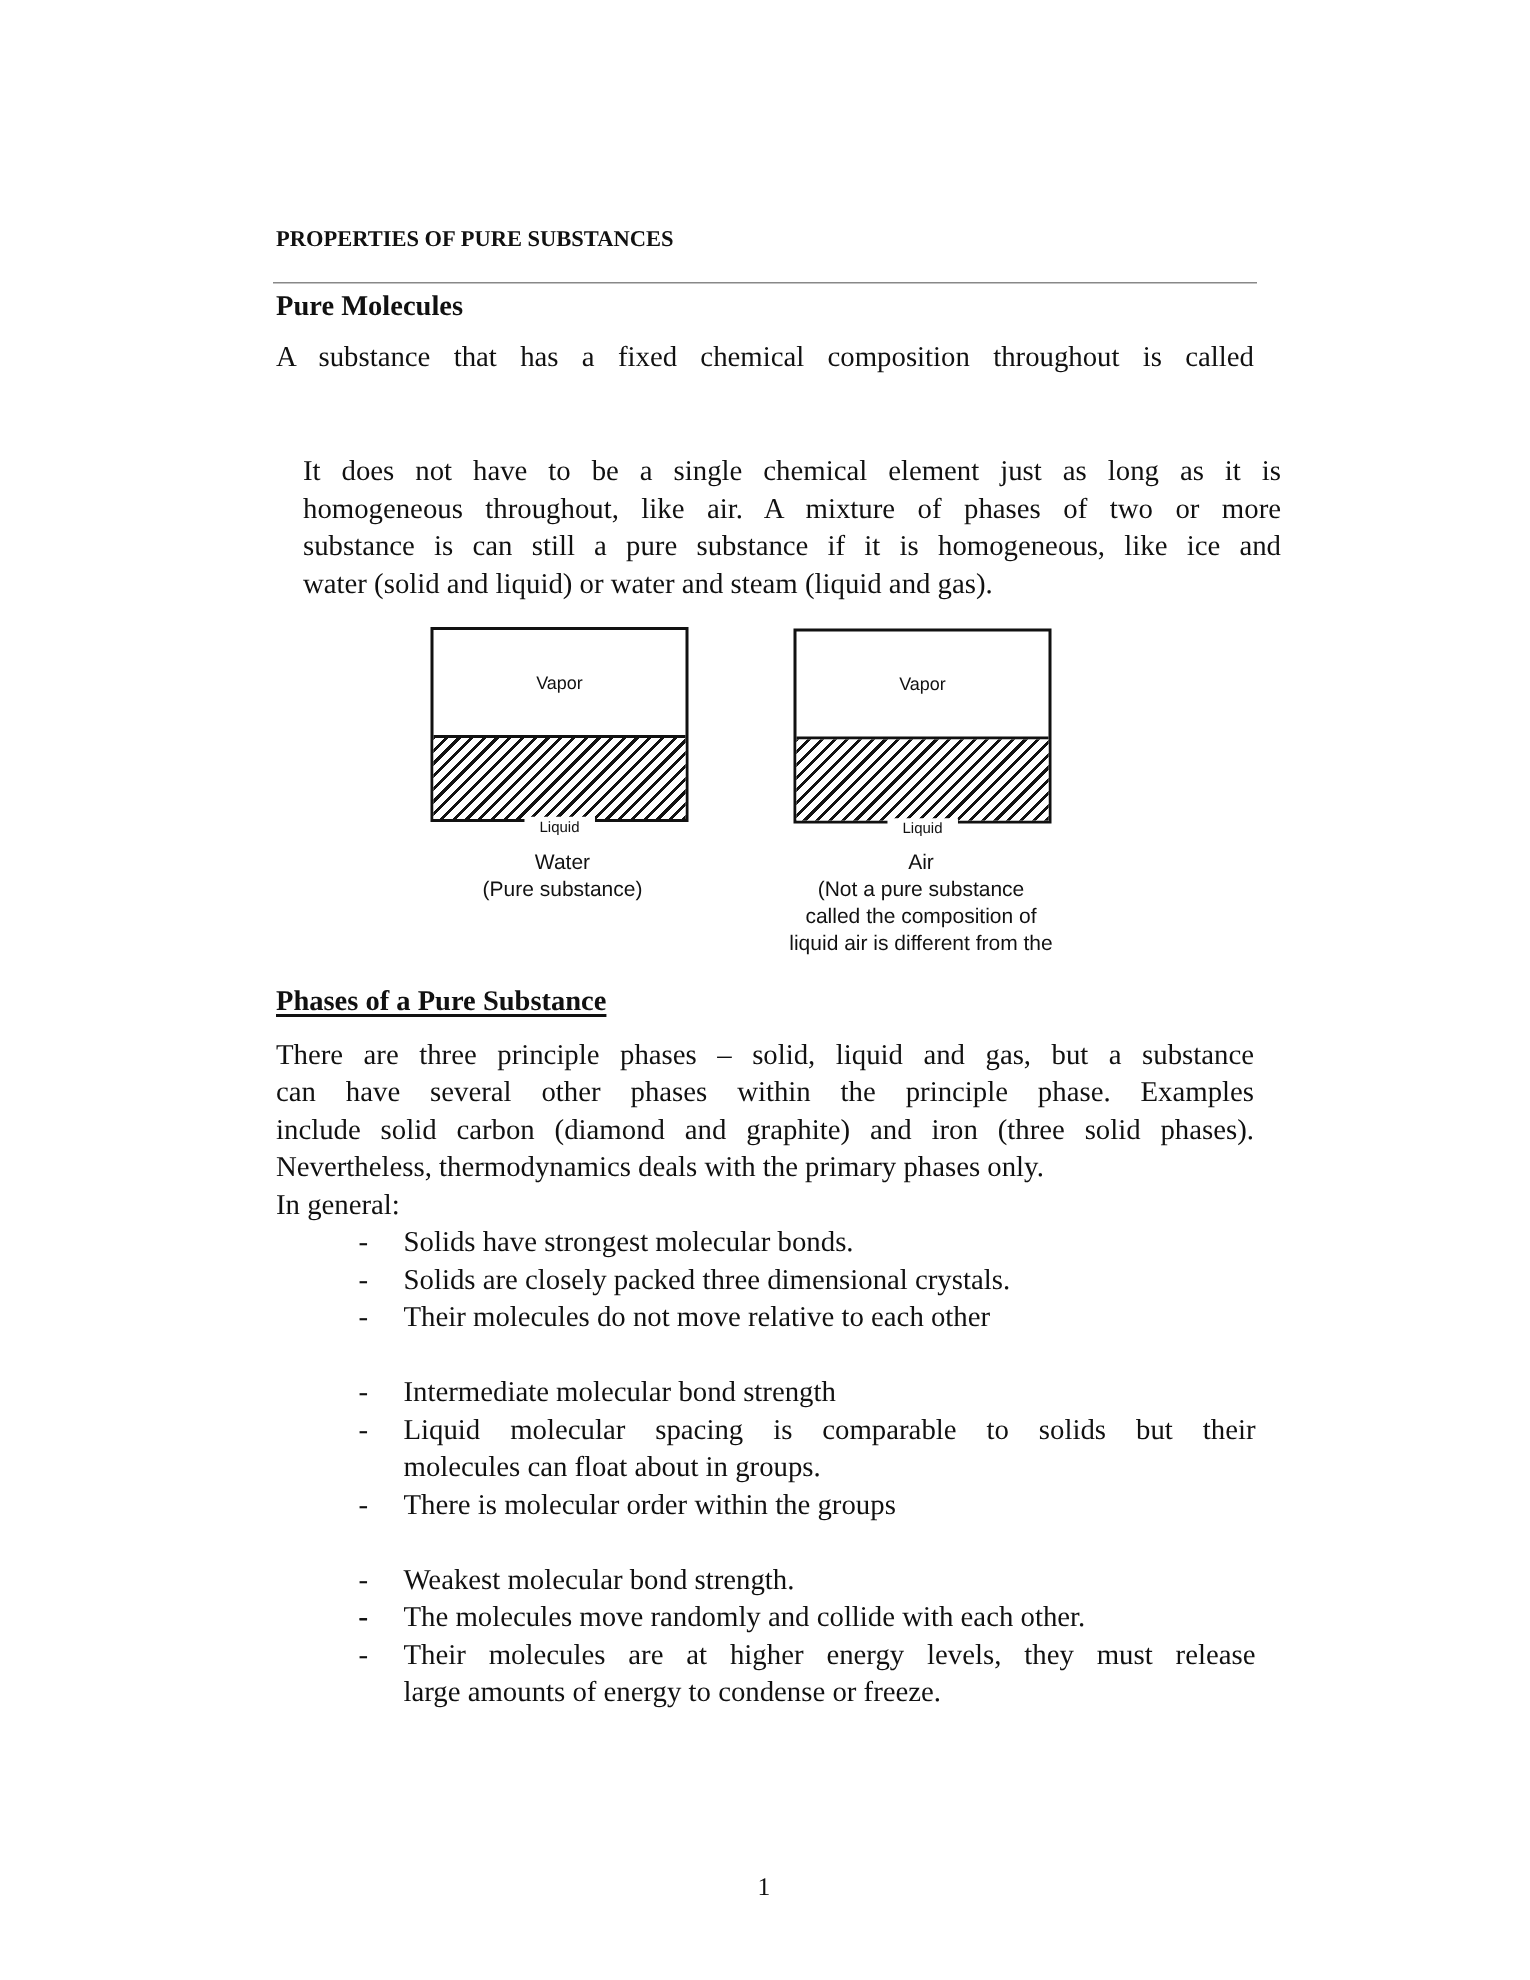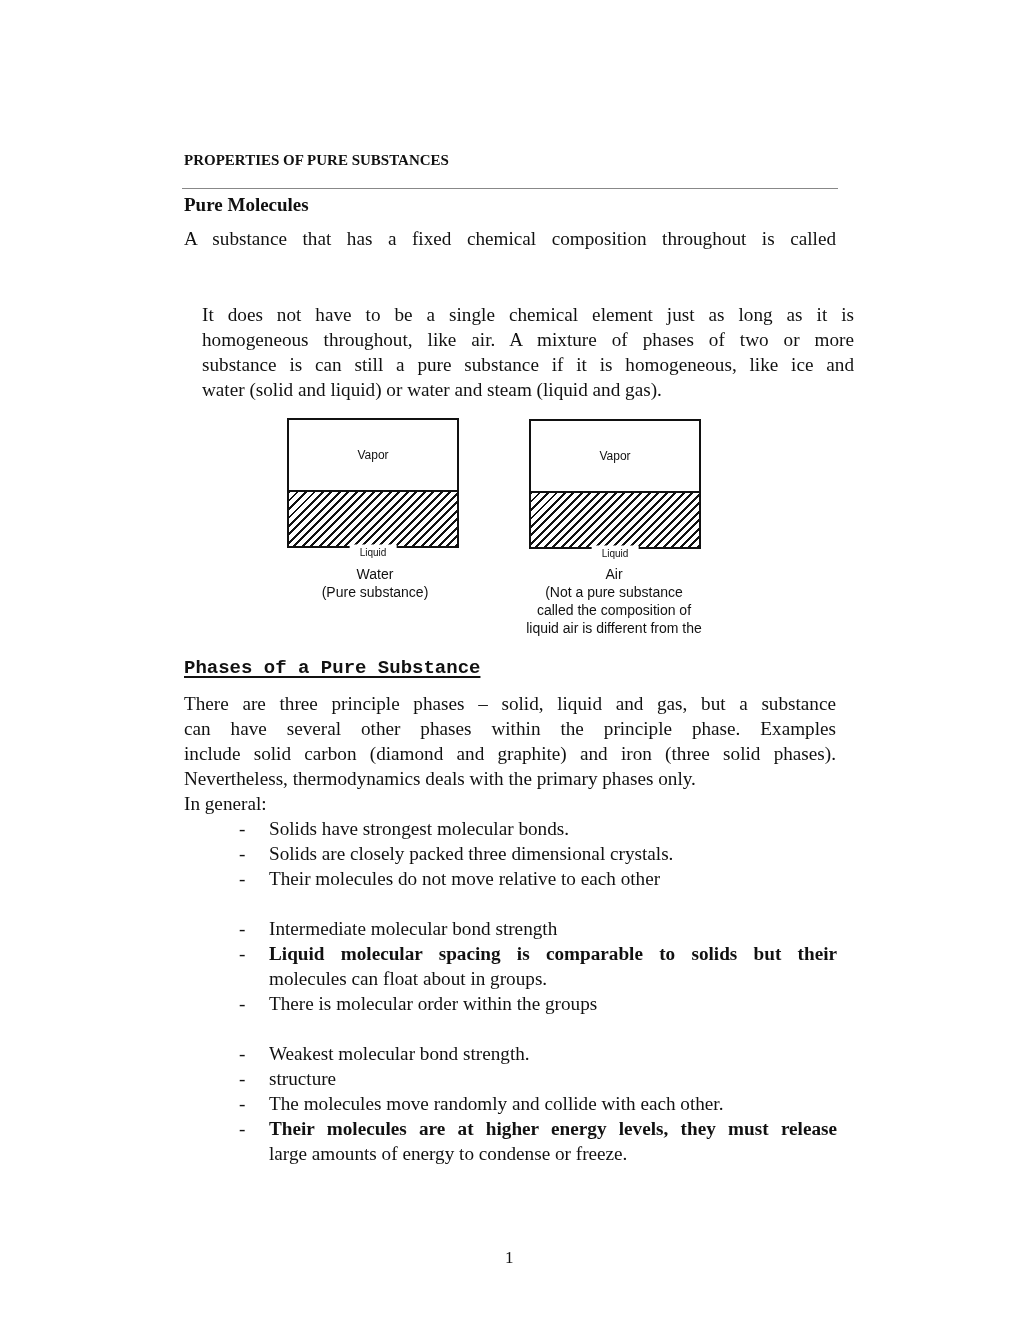--- a/index.html
+++ b/index.html
@@ -12,26 +12,26 @@
   .h2 { font-size: 19px; font-weight: bold; }
   .para { left: 184px; width: 652px; font-size: 19.2px; line-height: 25px; text-align: justify; }
   .para .ln { display: block; text-align: justify; text-align-last: justify; height: 25px; white-space: nowrap; }
   .para .ln.last { text-align-last: left; }
   .tank { border: 2px solid #111; background: #fff; box-sizing: border-box; }
   .vapor { position: absolute; left: 0; right: 0; top: 0; height: 70px; border-bottom: 2px solid #111; display: flex; align-items: center; justify-content: center; font-size: 12px; }
   .liquid { position: absolute; left: 0; right: 0; bottom: 0; top: 72px;
     background: repeating-linear-gradient(-45deg, #111 0 2px, #fff 2px 6px); }
   .liquid-label { position: absolute; left: 50%; top: 50%; transform: translate(-50%, -50%); background: #fff; padding: 2px 10px; font-size: 10px; margin-top: 33px; }
   .caption { font-size: 14px; text-align: center; line-height: 18px; }
-  .underline { text-decoration: underline; text-decoration-thickness: 2px; text-underline-offset: 3px; font-family: Liberation Mono, monospace; }
+  .underline { text-decoration: underline; text-decoration-thickness: 2px; text-underline-offset: 3px; }
   .bullets { left: 230px; width: 607px; font-size: 19.2px; line-height: 25px; }
   .bullet { position: relative; padding-left: 39px; }
   .bullet .dash { position: absolute; left: 9px; top: 0; }
   .bullet .txt .ln { display: block; white-space: nowrap; height: 25px; }
-  .bullet .txt .ln.j { text-align: justify; text-align-last: justify; font-weight: bold; }
+  .bullet .txt .ln.j { text-align: justify; text-align-last: justify; }
   .gap { height: 25px; }
   .pagenum { left: 505px; top: 1248px; font-size: 17px; }
 </style>
 </head>
 <body>
 
 <div class="abs serif title">PROPERTIES OF PURE SUBSTANCES</div>
 <div class="abs rule"></div>
 
 <div class="abs serif h2" style="left:184px; top:194px;">Pure Molecules</div>
@@ -119,21 +119,20 @@
   </div>
   <div class="gap"></div>
 
   <div class="bullet">
     <span class="dash">-</span>
     <span class="txt"><span class="ln">Weakest molecular bond strength.</span></span>
   </div>
   <div class="bullet">
     <span class="dash">-</span>
     <span class="txt">
-      <span class="ln">structure</span>
     </span>
   </div>
   <div class="bullet">
     <span class="dash">-</span>
     <span class="txt"><span class="ln">The molecules move randomly and collide with each other.</span></span>
   </div>
   <div class="bullet">
     <span class="dash">-</span>
     <span class="txt">
       <span class="ln j">Their molecules are at higher energy levels, they must release</span>

